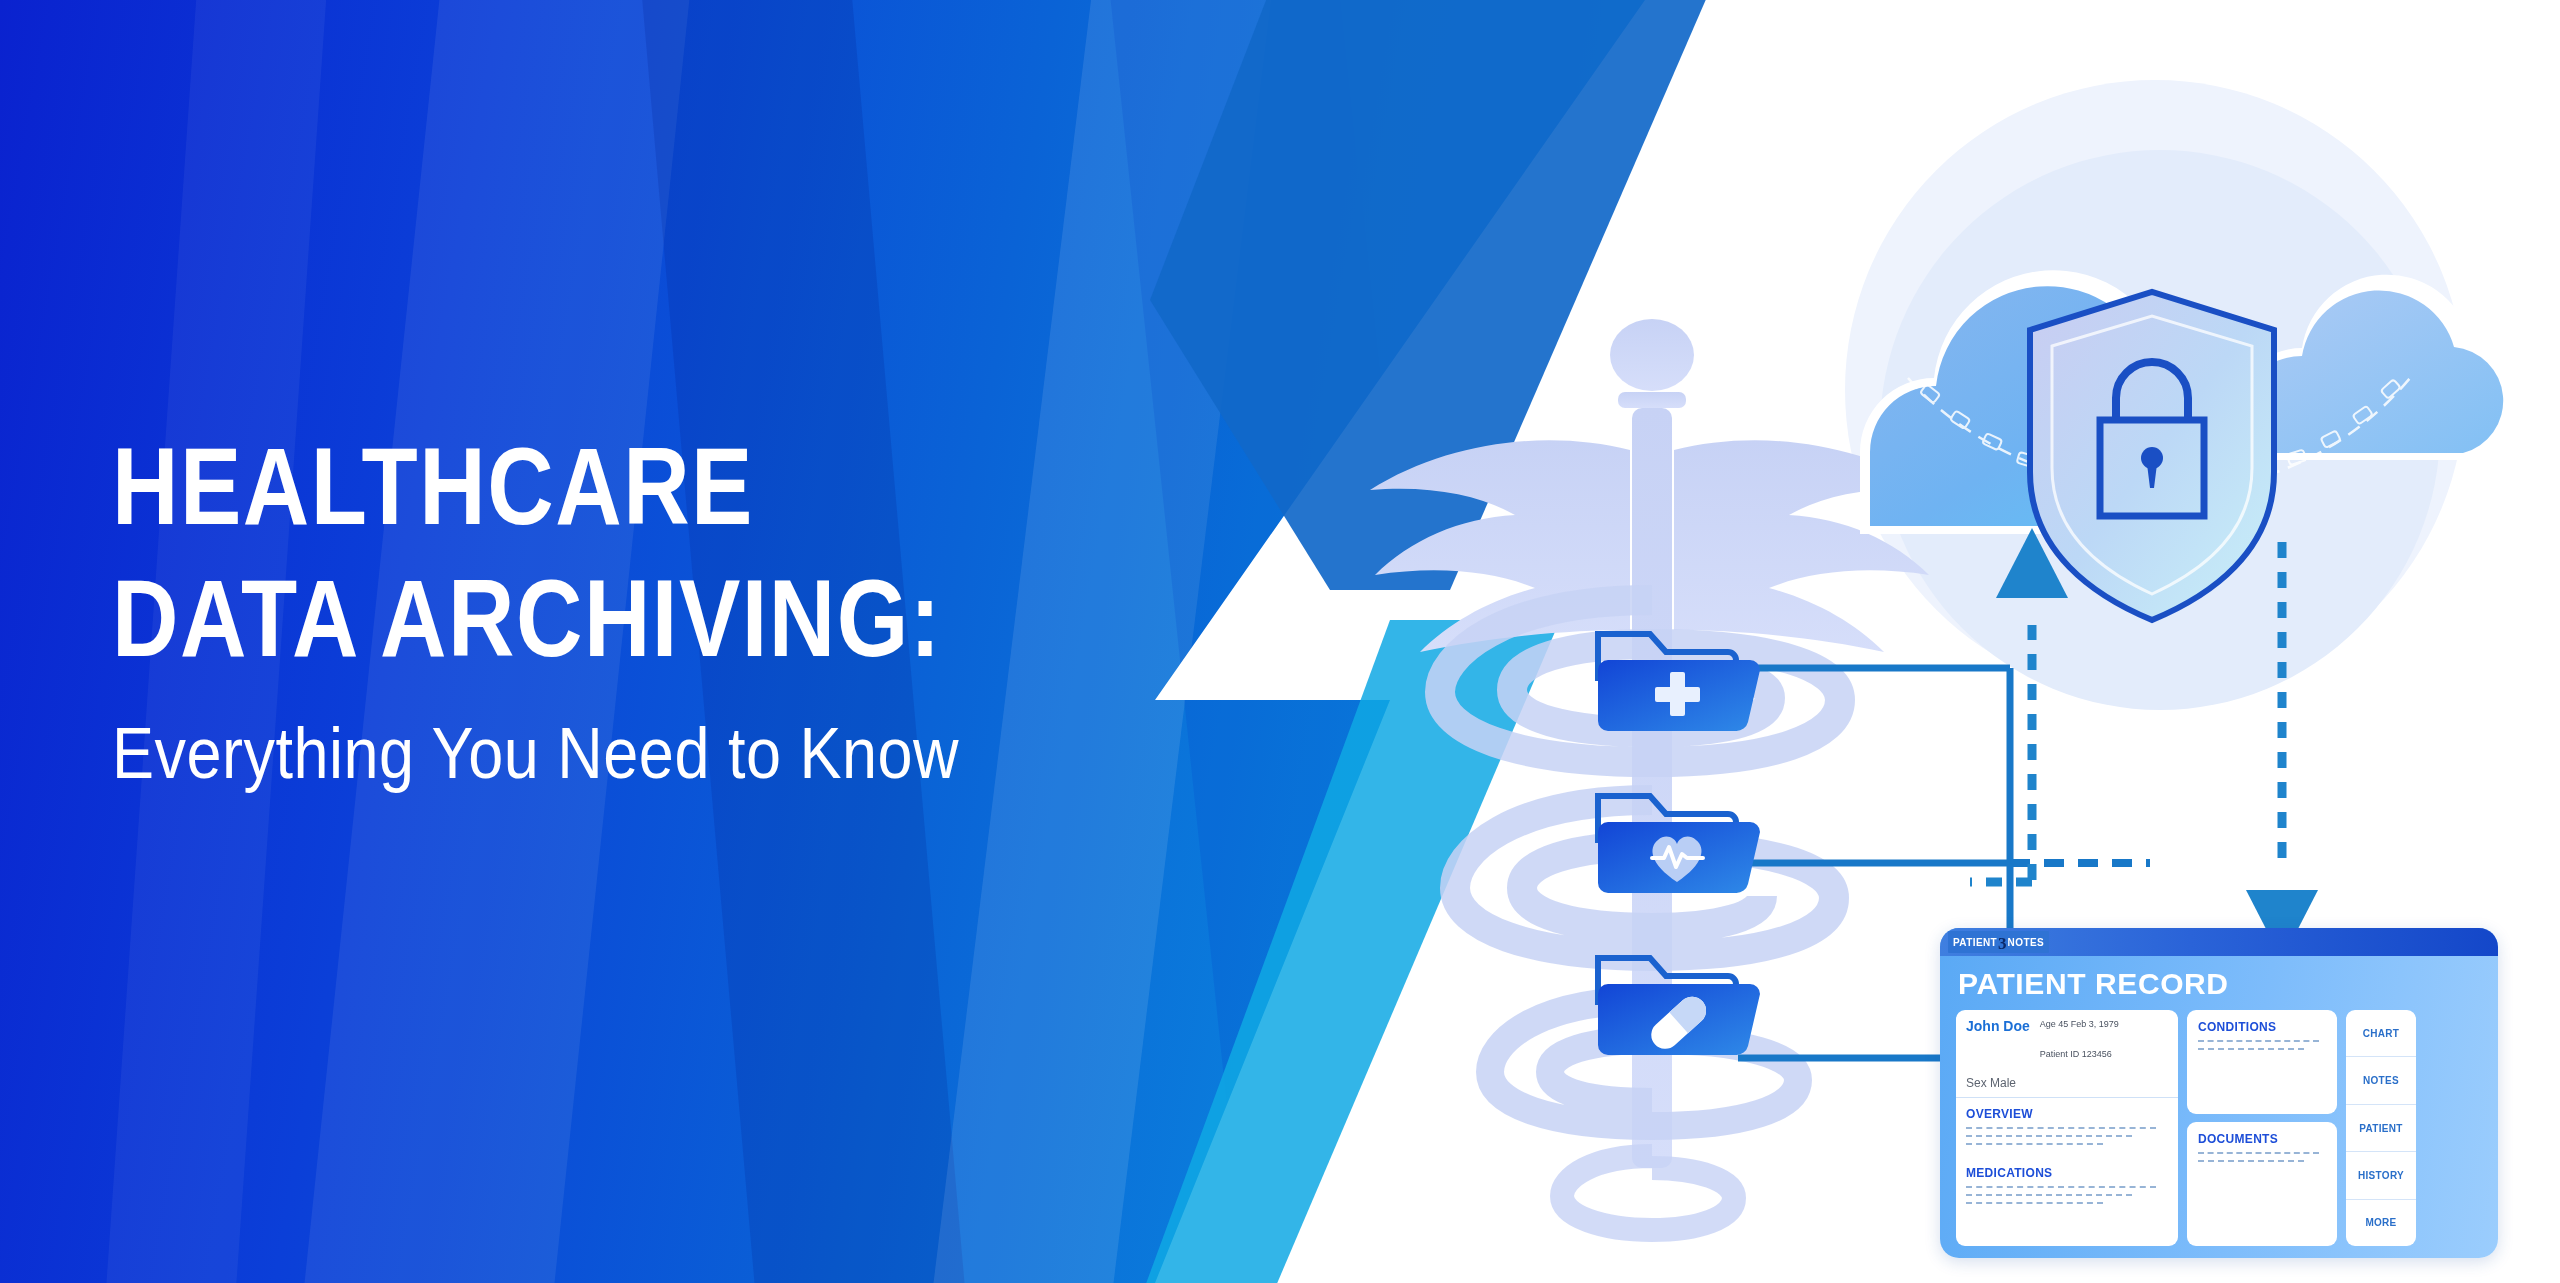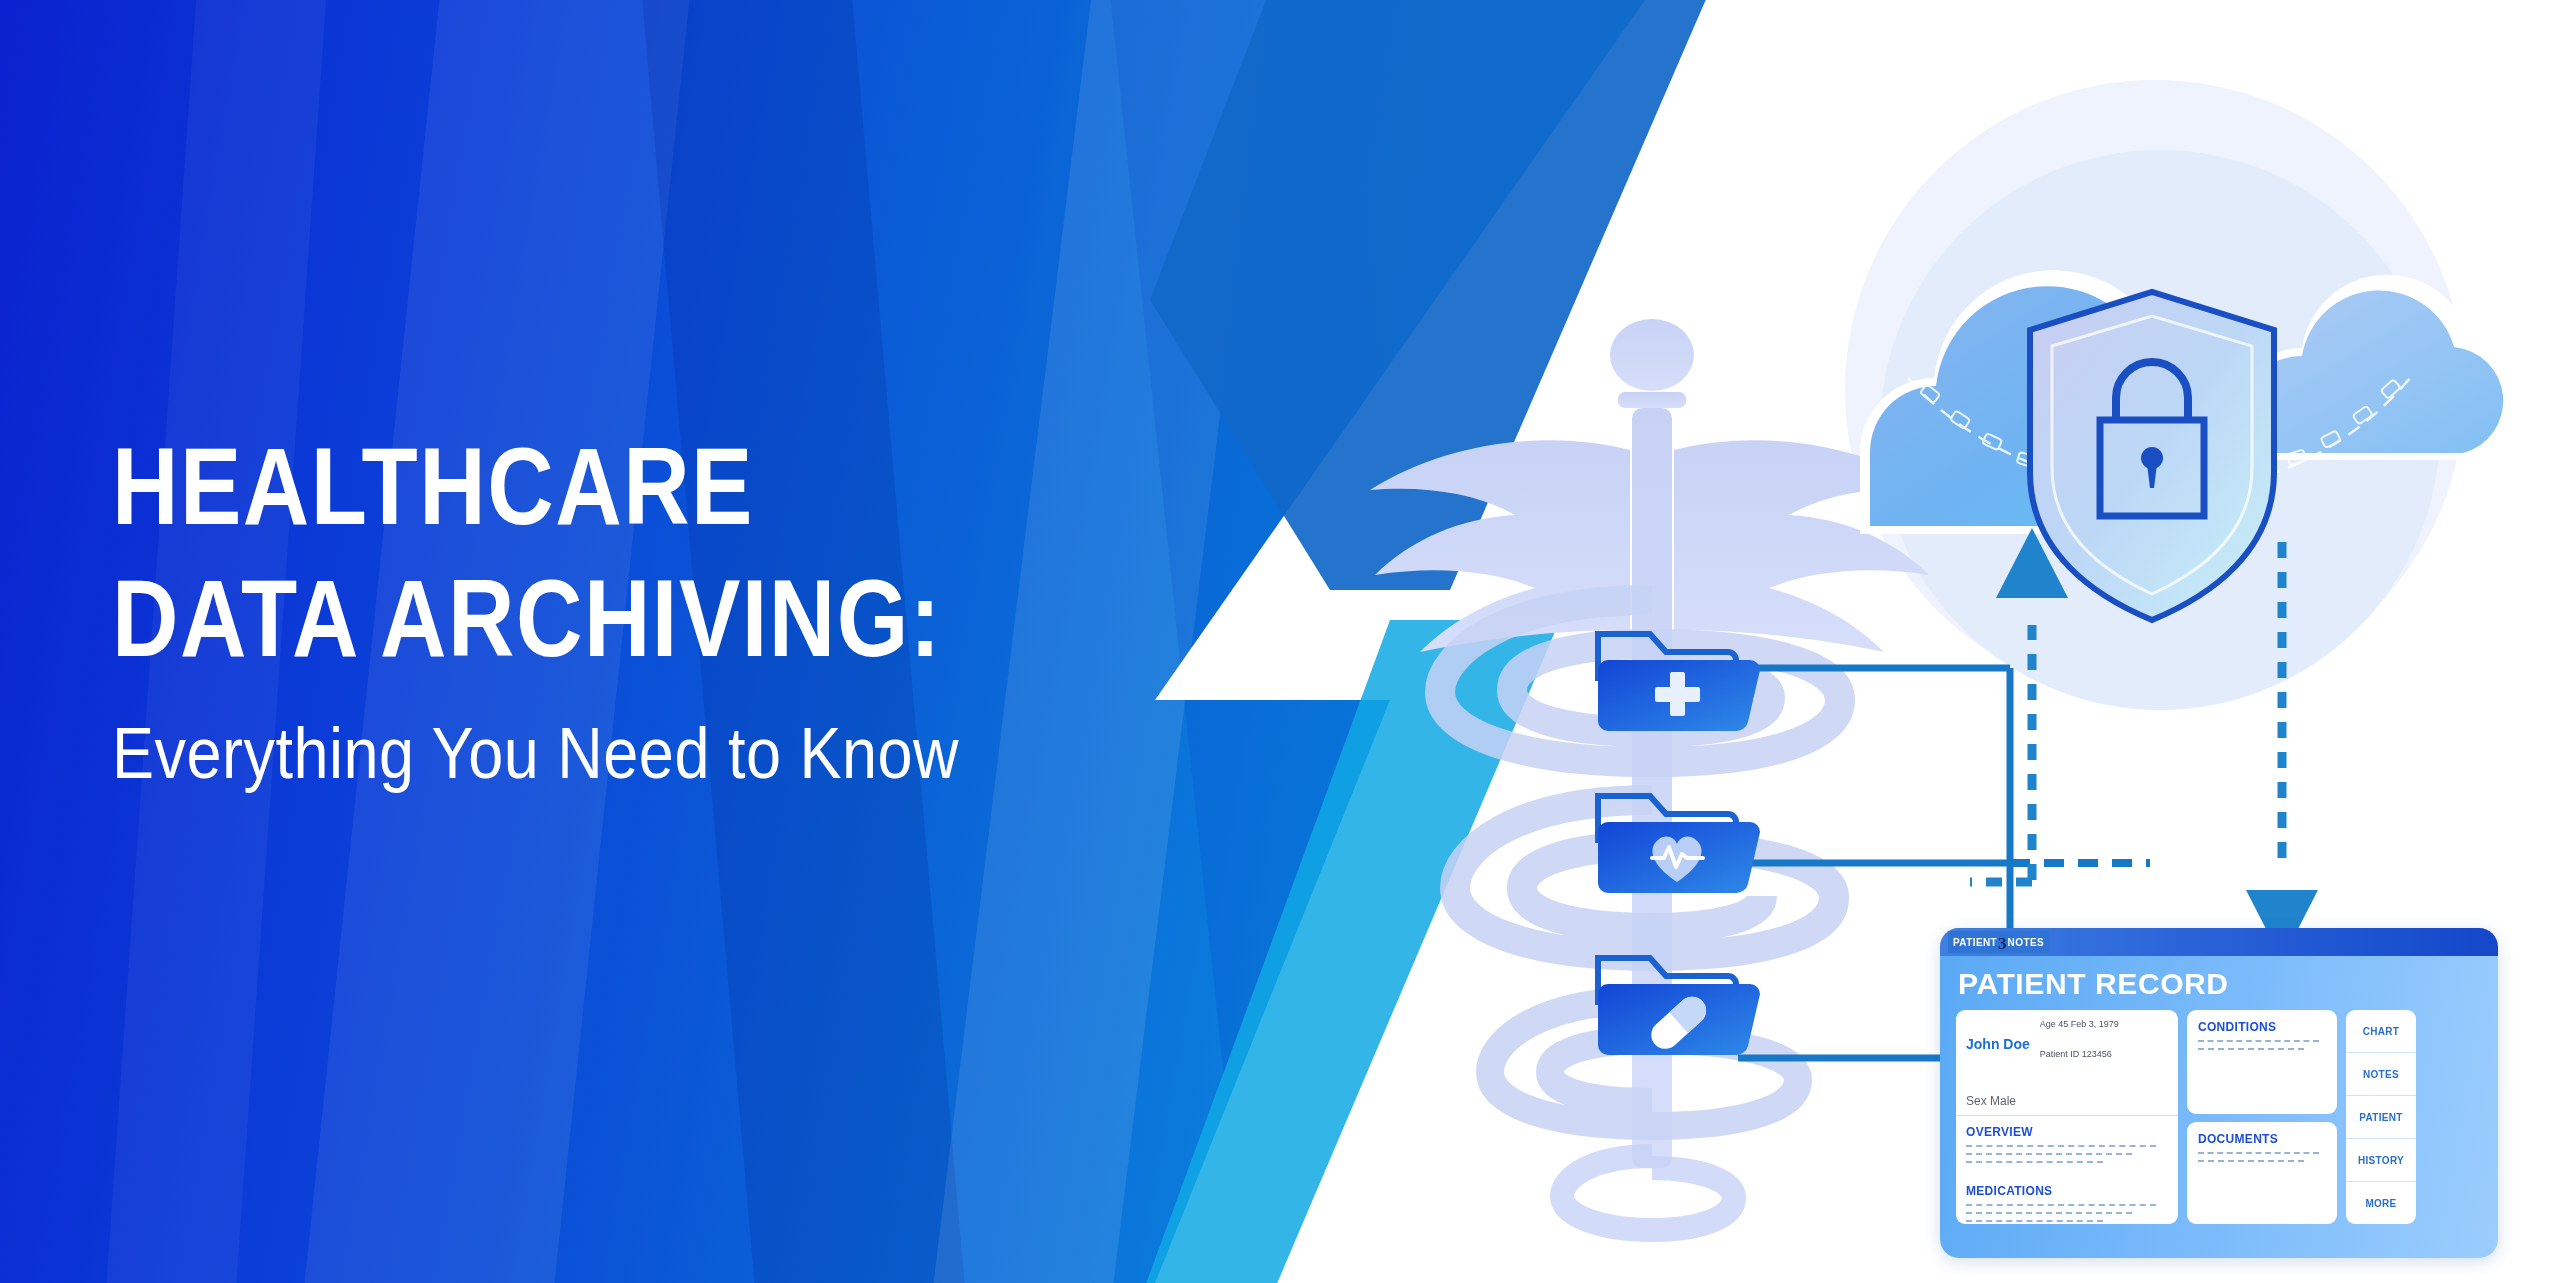--- a/index.html
+++ b/index.html
@@ -96,32 +96,32 @@
 
   .panel{ background:#fff; border-radius:9px; }
   .col-left{ width:222px; display:flex; flex-direction:column; }
   .col-mid{ width:150px; display:flex; flex-direction:column; gap:8px; }
   .col-right{ width:70px; background:#fff; border-radius:9px; overflow:hidden;
               display:flex; flex-direction:column; }
 
   .id-row{ padding:8px 10px 7px 10px; border-bottom:1px solid #cfe1f7; display:flex; gap:10px; }
   .id-left{ display:flex; flex-direction:column; gap:2px; }
   .id-right{ display:flex; flex-direction:column; gap:20px; padding-top:1px; }
-  .pname{ color:#1b6fd6; font-size:14px; font-weight:700;margin-top:18px; }
+  .pname{ color:#1b6fd6; font-size:14px; font-weight:700; }
   .psex{ color:#5d6470; font-size:12px;margin-top:40px; }
   .pmeta{ color:#4a5260; font-size:9px; }
 
   .sec{ padding:9px 10px 0 10px; }
   .sec-h{ color:#1d4ed8; font-size:12px; font-weight:700; letter-spacing:.3px; }
   .dash{ height:0; border-top:2px dashed #97b4d6; margin-top:6px; }
   .d1{ width:94%; } .d2{ width:82%; } .d3{ width:68%; }
 
   .panel-mid{ padding:10px 10px 0 11px; height:100%; }
   .panel-mid.first{ height:104px; }
-  .panel-mid.second{ height:102px; }
+  .panel-mid.second{ height:124px; }
 
   .tab{ flex:1; display:flex; align-items:center; justify-content:center;
         color:#2a6fc9; font-size:10px; font-weight:700; letter-spacing:.3px;
         border-bottom:1px solid #d4e4f8; }
   .tab:last-child{ border-bottom:none; }
 </style>
 </head>
 <body>
 
 <div id="stage">

